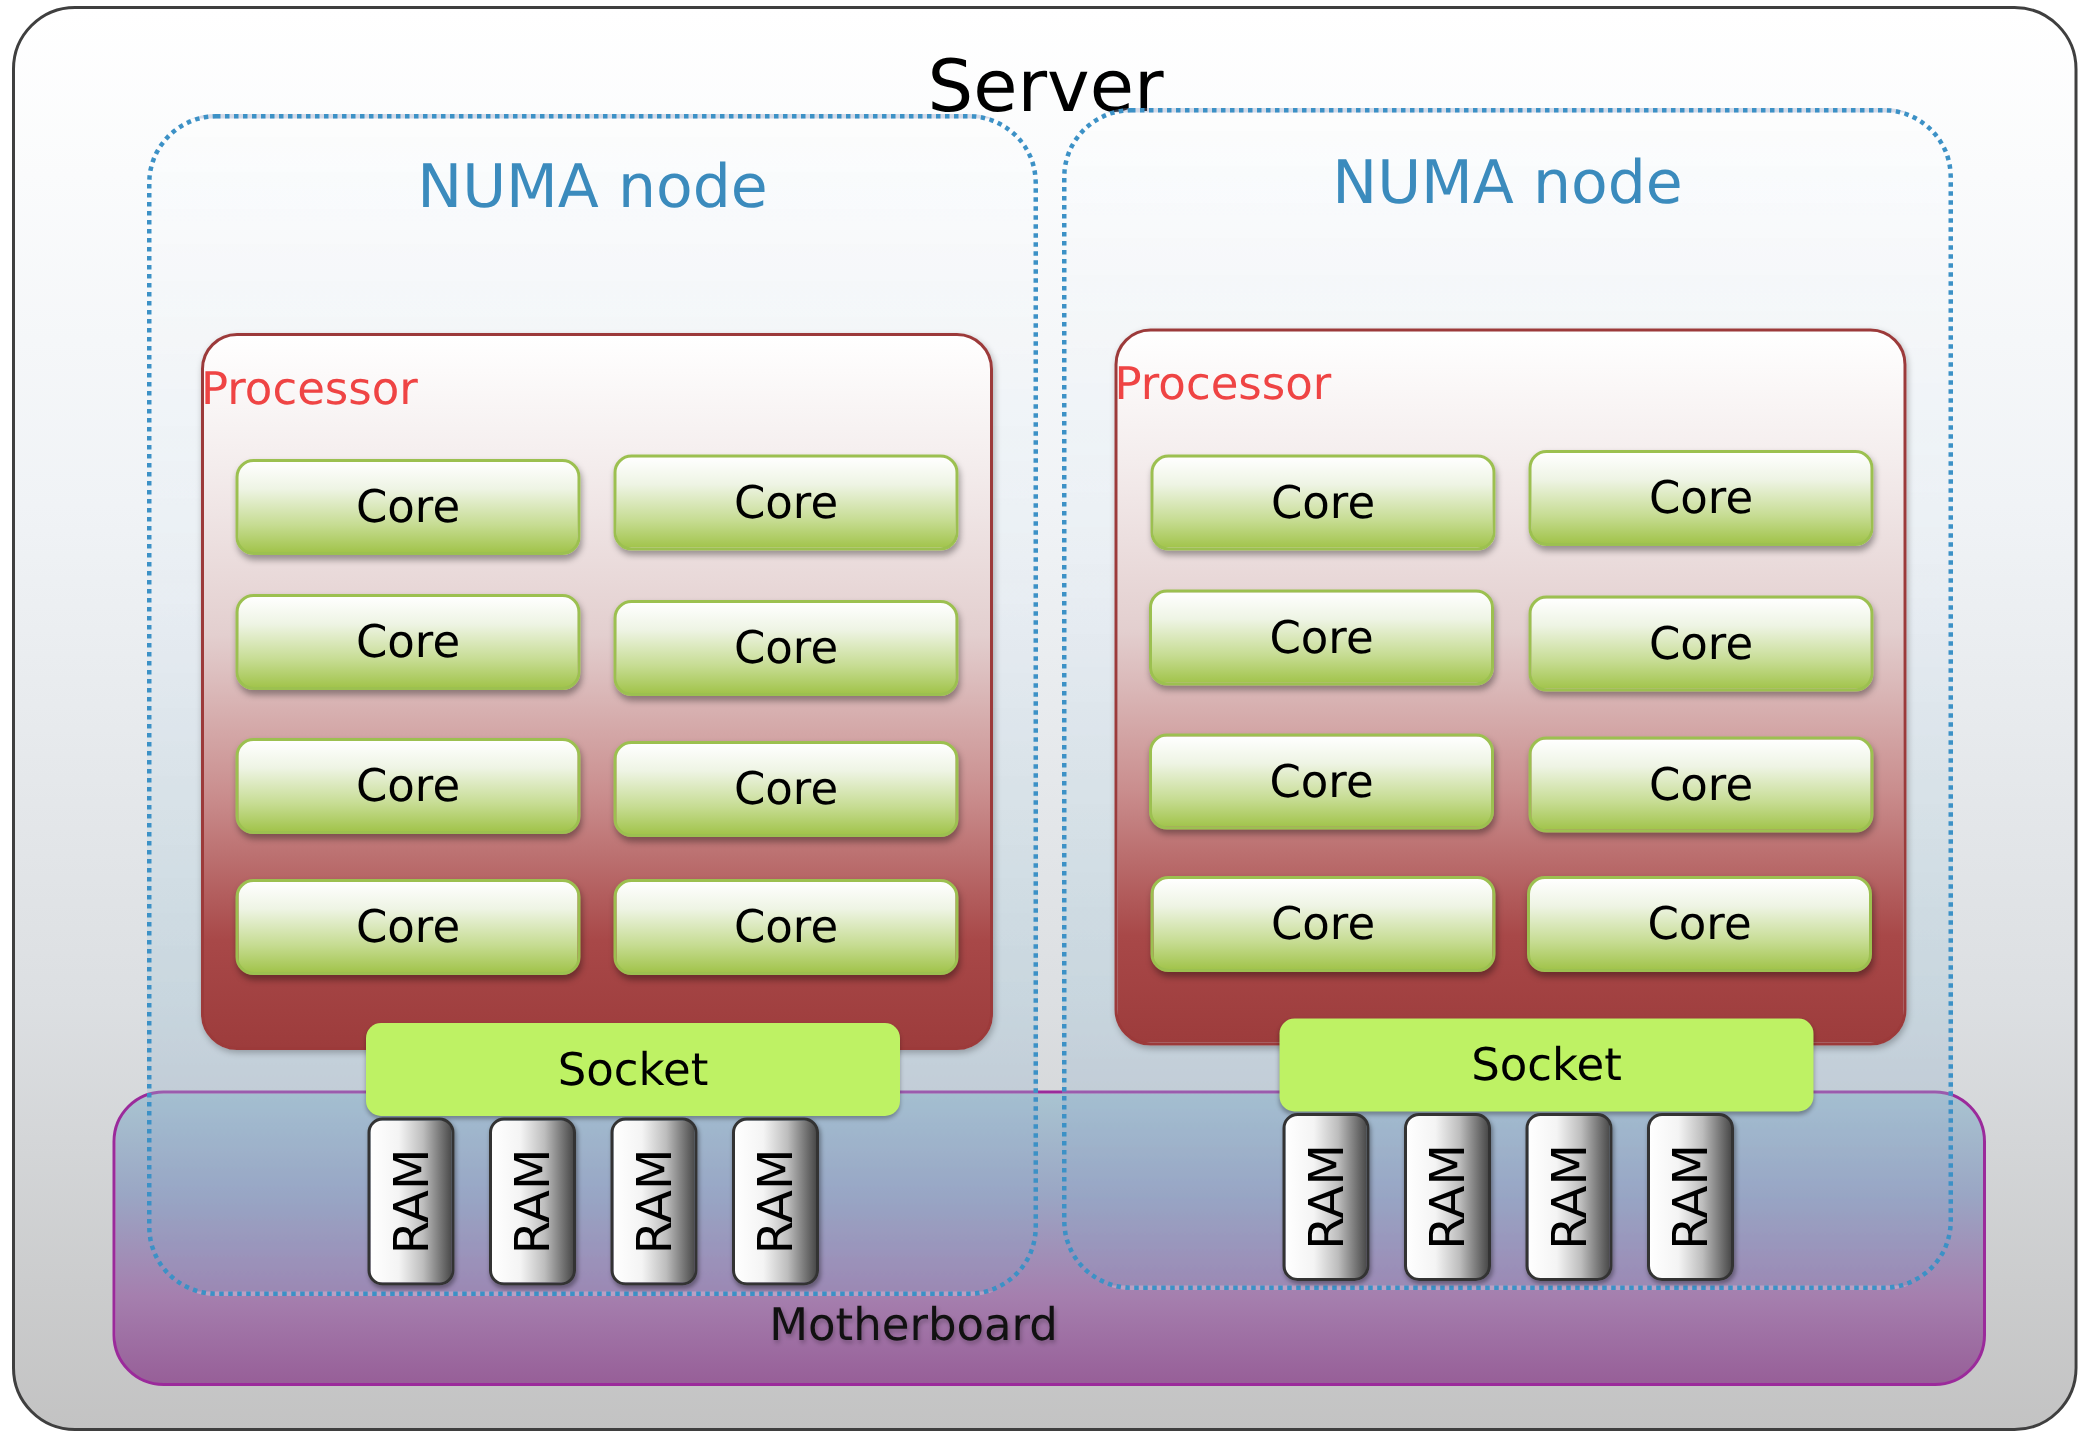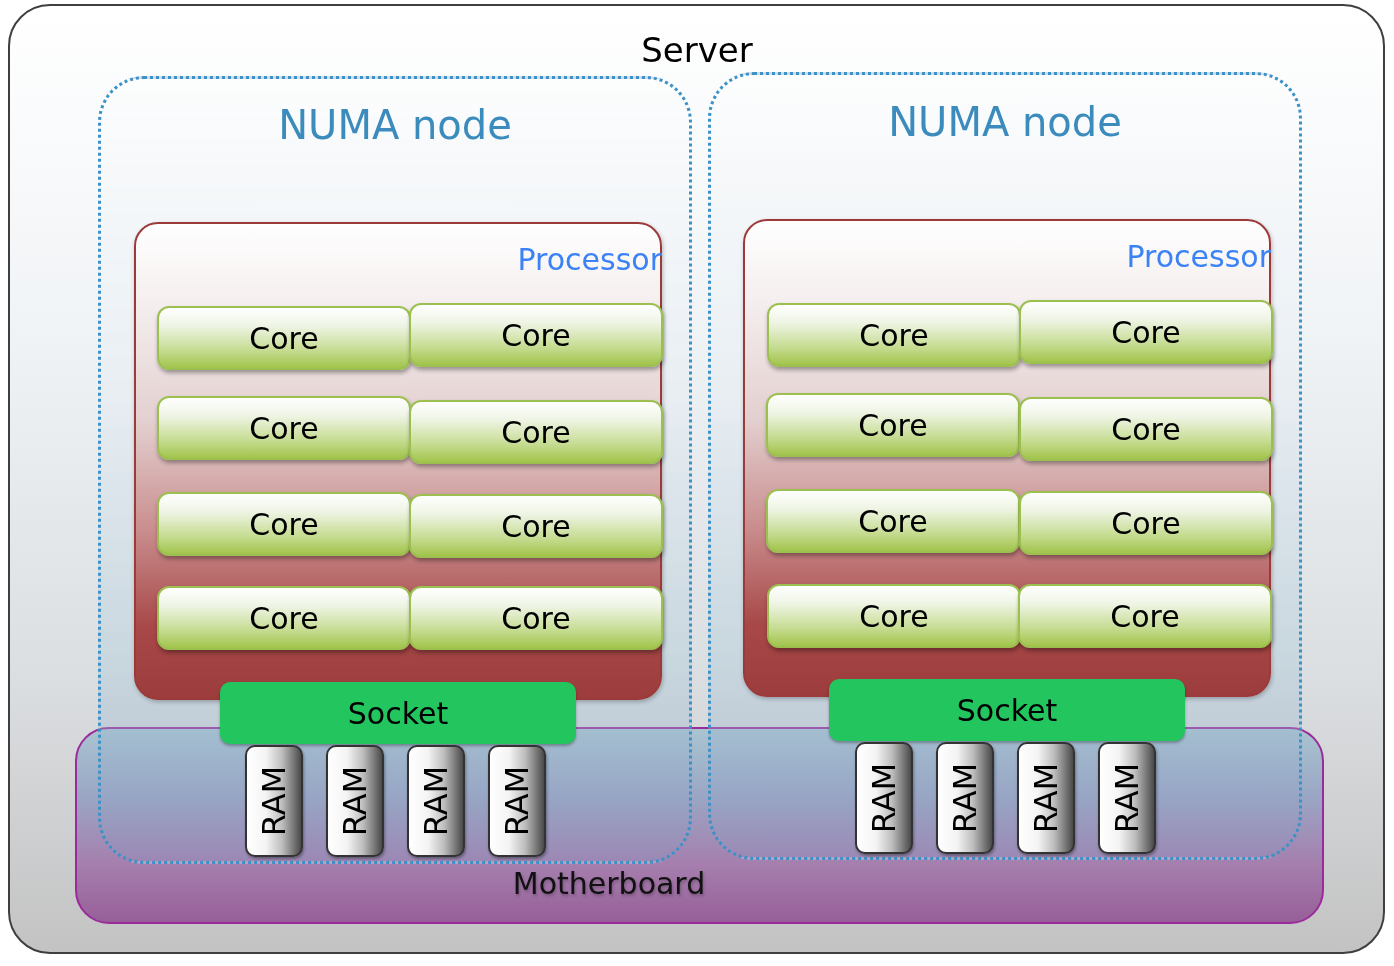--- a/index.html
+++ b/index.html
@@ -5,50 +5,51 @@
   html, body { margin:0; padding:0; background:#ffffff; }
   body { width:1394px; height:966px; position:relative; overflow:hidden;
          font-family:"DejaVu Sans", "Liberation Sans", sans-serif; }
   .abs { position:absolute; }
   .server {
     left:8px; top:4px; width:1377px; height:950px;
     border:2px solid #3f3f3f; border-radius:42px;
     background:linear-gradient(to bottom, #ffffff 0%, #f0f3f6 35%, #dcdfe2 70%, #c3c3c3 100%);
     box-sizing:border-box;
   }
-  .server-title { left:0; width:1394px; top:30px; text-align:center; font-size:34px; color:#000; }
+  .server-title { left:0; width:1394px; top:30px; text-align:center; font-size:48px; color:#000; }
   .motherboard {
     left:75px; top:727px; width:1249px; height:197px;
     border:2px solid #9b2a9b; border-radius:34px; box-sizing:border-box;
     background:linear-gradient(to bottom, #a9c4d1 0%, #9aa6c4 35%, #a57fae 70%, #975f98 100%);
   }
   .mb-label { left:75px; width:1068px; top:866px; text-align:center; font-size:30px; color:#111; text-shadow:1px 2px 3px rgba(0,0,0,0.25); }
   .numa {
     border:3px dotted #3c91c6; border-radius:46px; box-sizing:border-box;
     background:linear-gradient(to bottom, rgba(255,255,255,0.25) 0%, rgba(223,234,243,0.3) 40%, rgba(163,198,216,0.35) 75%, rgba(140,150,190,0.35) 100%);
   }
   .numa-label { text-align:center; font-size:40px; color:#3b8bbd; }
   .proc {
     border:2px solid #9c3a3a; border-radius:24px; box-sizing:border-box;
     background:linear-gradient(to bottom, #ffffff 0%, #f4eded 18%, #e3cfcf 42%, #c98c8c 65%, #a84848 85%, #9d3c3c 100%);
     box-shadow:1px 2px 4px rgba(0,0,0,0.25);
   }
-  .proc-label { text-align:right; font-size:30px; color:#3b82f6; }
+  .proc-label { text-align:left; font-size:30px; color:#ef4444; }
   .core {
-    width:254px; height:64px; border:2px solid #9cc050; border-radius:12px; box-sizing:border-box;
+    width:230px; height:64px; border:2px solid #9cc050; border-radius:12px; box-sizing:border-box;
     background:linear-gradient(to bottom, #ffffff 0%, #eef4e4 30%, #c6dc92 70%, #a2c44c 100%);
     box-shadow:1px 3px 4px rgba(0,0,0,0.35);
     display:flex; align-items:center; justify-content:center;
     font-size:30px; color:#000;
   }
   .socket {
-    background:#22c55e; border-radius:10px;
+    background:#bef264; border-radius:10px;
     display:flex; align-items:center; justify-content:center;
     font-size:30px; color:#000;
     box-shadow:0 2px 3px rgba(0,0,0,0.3);
+    margin-left:24px;
   }
   .ram {
     width:58px; height:112px; border:2px solid #333; border-radius:10px; box-sizing:border-box;
     background:linear-gradient(to right, #ffffff 0%, #f4f4f4 35%, #bdbdbd 65%, #4a4a4a 100%);
     box-shadow:1px 2px 3px rgba(0,0,0,0.35);
     display:flex; align-items:center; justify-content:center;
   }
   .ram span { display:block; transform:rotate(-90deg); font-size:32px; color:#000; white-space:nowrap; }
 </style>
 </head>

